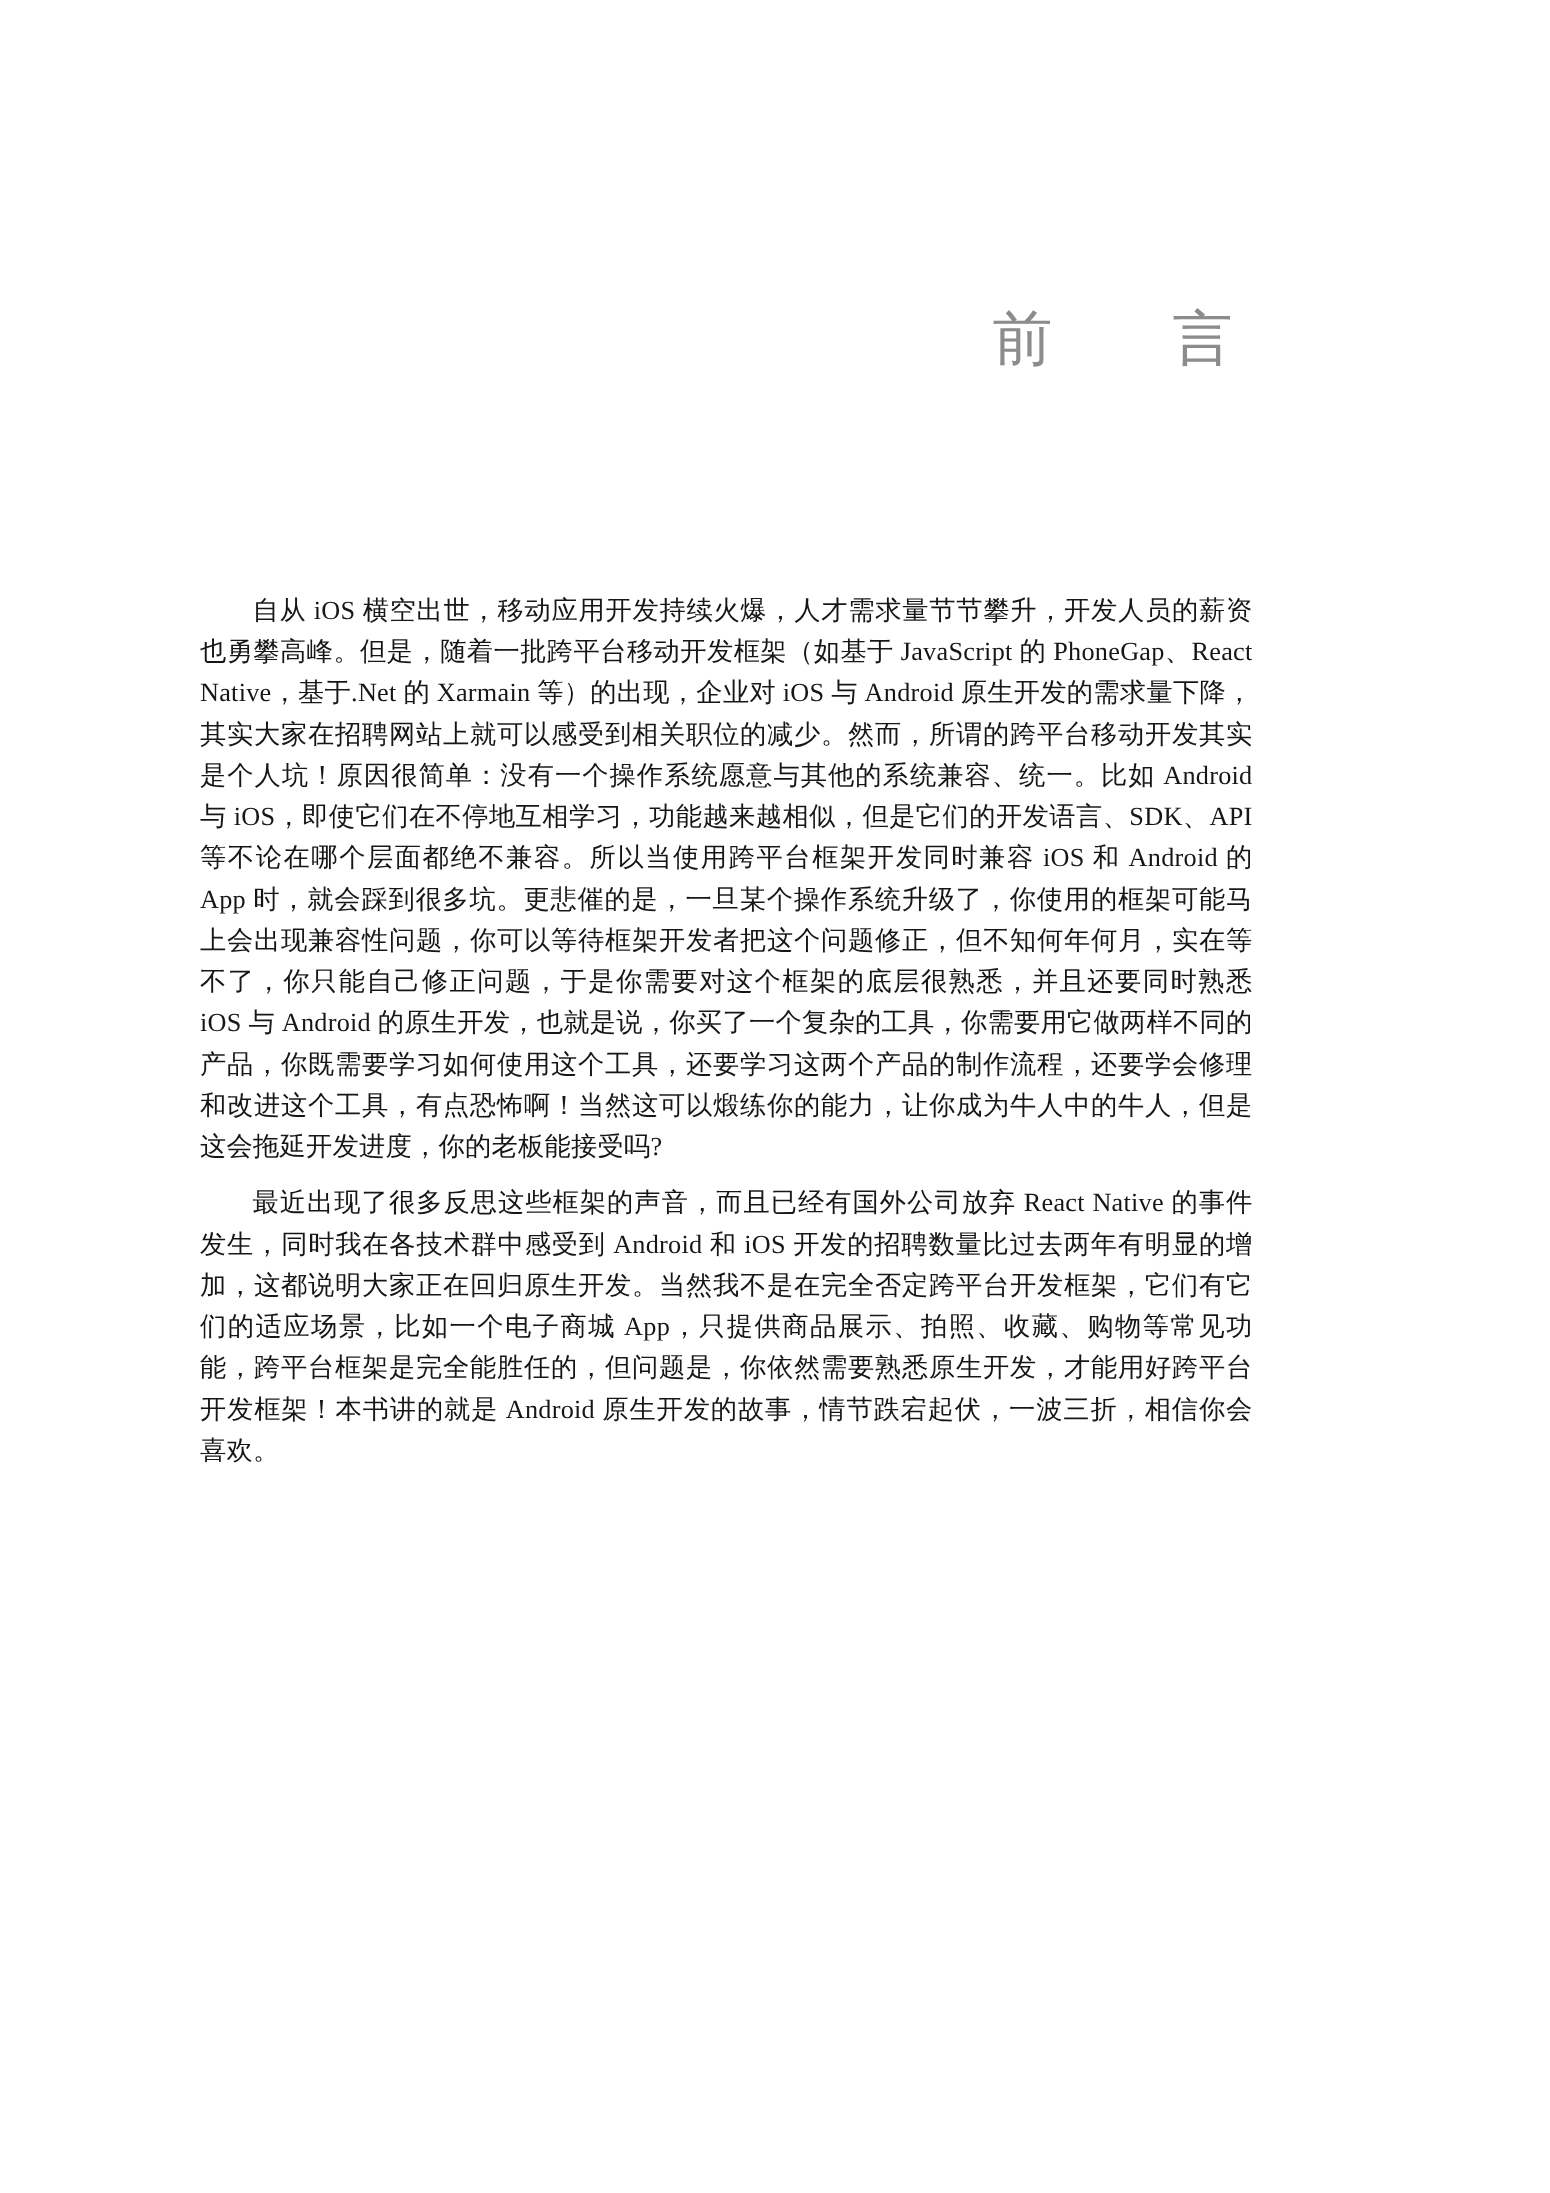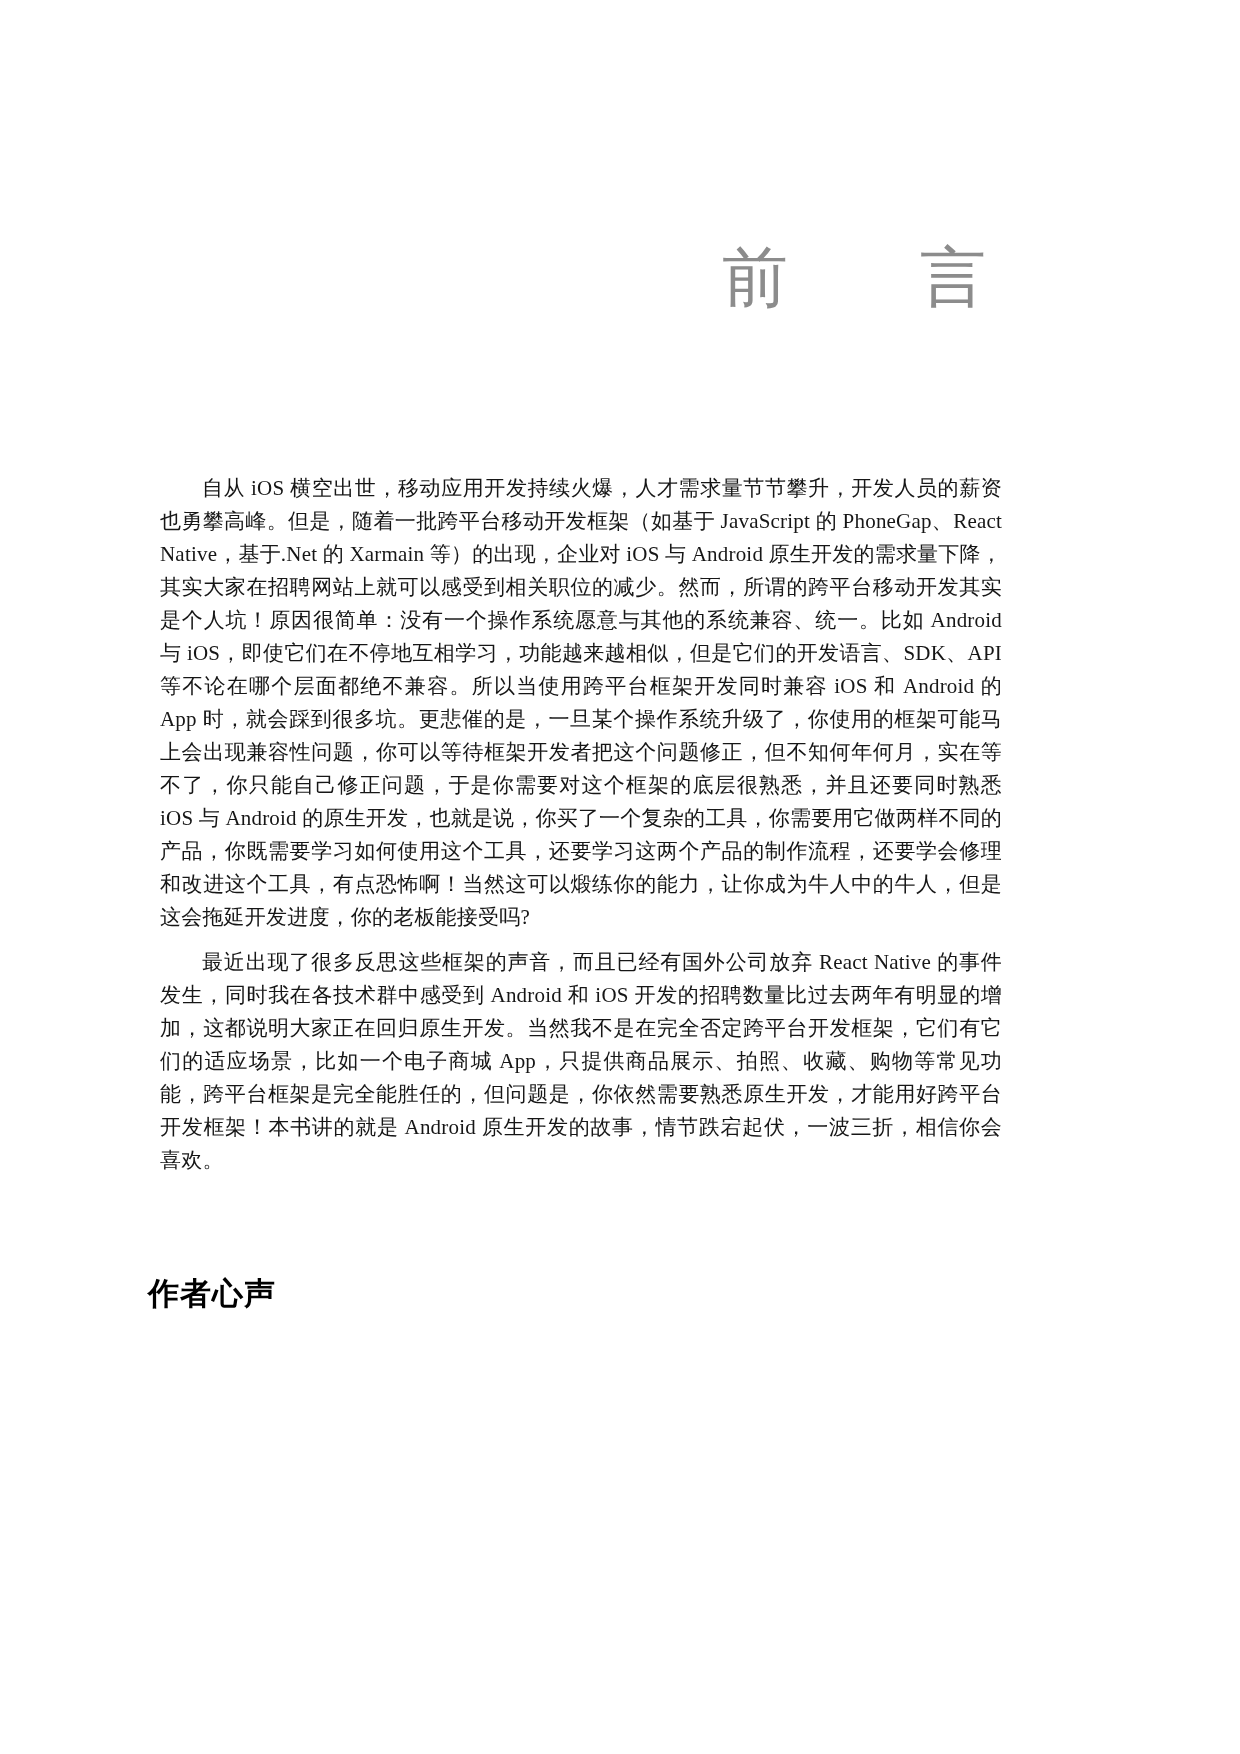--- a/index.html
+++ b/index.html
@@ -14,23 +14,23 @@
     background: #ffffff;
     overflow: hidden;
     font-family: "Liberation Serif", "DejaVu Serif", serif;
     color: #161616;
   }
   .page-title {
     position: absolute;
     top: 243px;
     right: 254px;
     margin: 0;
-    font-family: Liberation Mono, monospace;
+    font-family: Liberation Sans, sans-serif;
     font-weight: 500;
-    font-size: 66px;
+    font-size: 48px;
     line-height: 1.2;
     color: #8c8c8c;
     white-space: pre;
   }
   .content {
     position: absolute;
     left: 148px;
     top: 460px;
     width: 866px;
   }
@@ -58,19 +58,18 @@
 <div class="page">
 
   <h1 class="page-title">前　　言</h1>
 
   <div class="content">
 
     <p class="body-par">自从 iOS 横空出世，移动应用开发持续火爆，人才需求量节节攀升，开发人员的薪资也勇攀高峰。但是，随着一批跨平台移动开发框架（如基于 JavaScript 的 PhoneGap、React Native，基于.Net 的 Xarmain 等）的出现，企业对 iOS 与 Android 原生开发的需求量下降，其实大家在招聘网站上就可以感受到相关职位的减少。然而，所谓的跨平台移动开发其实是个人坑！原因很简单：没有一个操作系统愿意与其他的系统兼容、统一。比如 Android 与 iOS，即使它们在不停地互相学习，功能越来越相似，但是它们的开发语言、SDK、API 等不论在哪个层面都绝不兼容。所以当使用跨平台框架开发同时兼容 iOS 和 Android 的 App 时，就会踩到很多坑。更悲催的是，一旦某个操作系统升级了，你使用的框架可能马上会出现兼容性问题，你可以等待框架开发者把这个问题修正，但不知何年何月，实在等不了，你只能自己修正问题，于是你需要对这个框架的底层很熟悉，并且还要同时熟悉 iOS 与 Android 的原生开发，也就是说，你买了一个复杂的工具，你需要用它做两样不同的产品，你既需要学习如何使用这个工具，还要学习这两个产品的制作流程，还要学会修理和改进这个工具，有点恐怖啊！当然这可以煅练你的能力，让你成为牛人中的牛人，但是这会拖延开发进度，你的老板能接受吗?</p>
 
     <p class="body-par">最近出现了很多反思这些框架的声音，而且已经有国外公司放弃 React Native 的事件发生，同时我在各技术群中感受到 Android 和 iOS 开发的招聘数量比过去两年有明显的增加，这都说明大家正在回归原生开发。当然我不是在完全否定跨平台开发框架，它们有它们的适应场景，比如一个电子商城 App，只提供商品展示、拍照、收藏、购物等常见功能，跨平台框架是完全能胜任的，但问题是，你依然需要熟悉原生开发，才能用好跨平台开发框架！本书讲的就是 Android 原生开发的故事，情节跌宕起伏，一波三折，相信你会喜欢。</p>
 
-    <h2 class="section-heading">作者心声</h2>
 
 
 
   </div>
 
 </div>
 
 </body></html>

